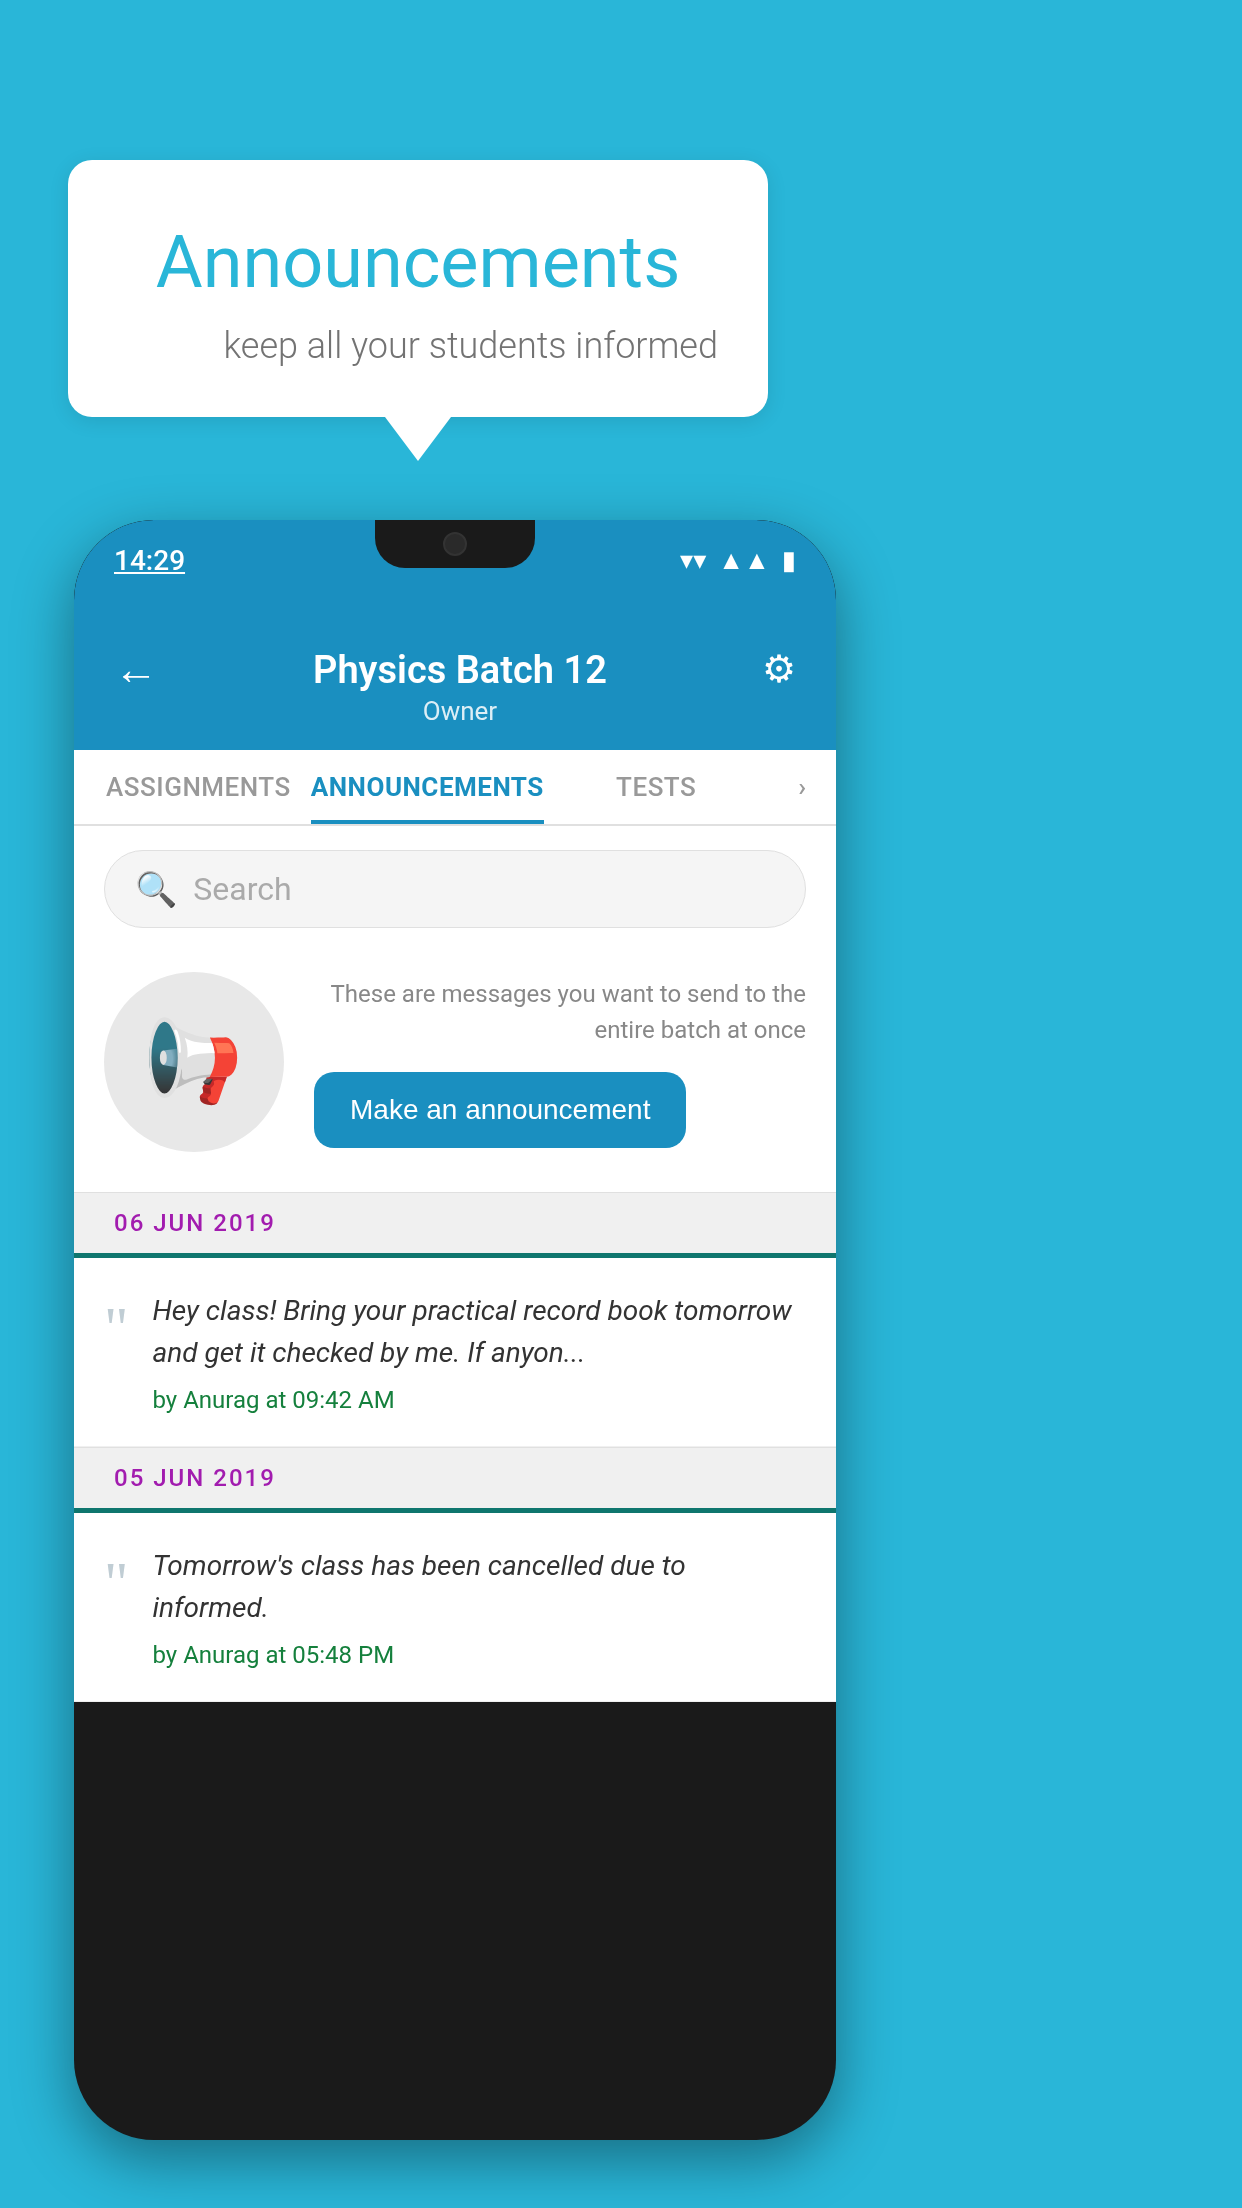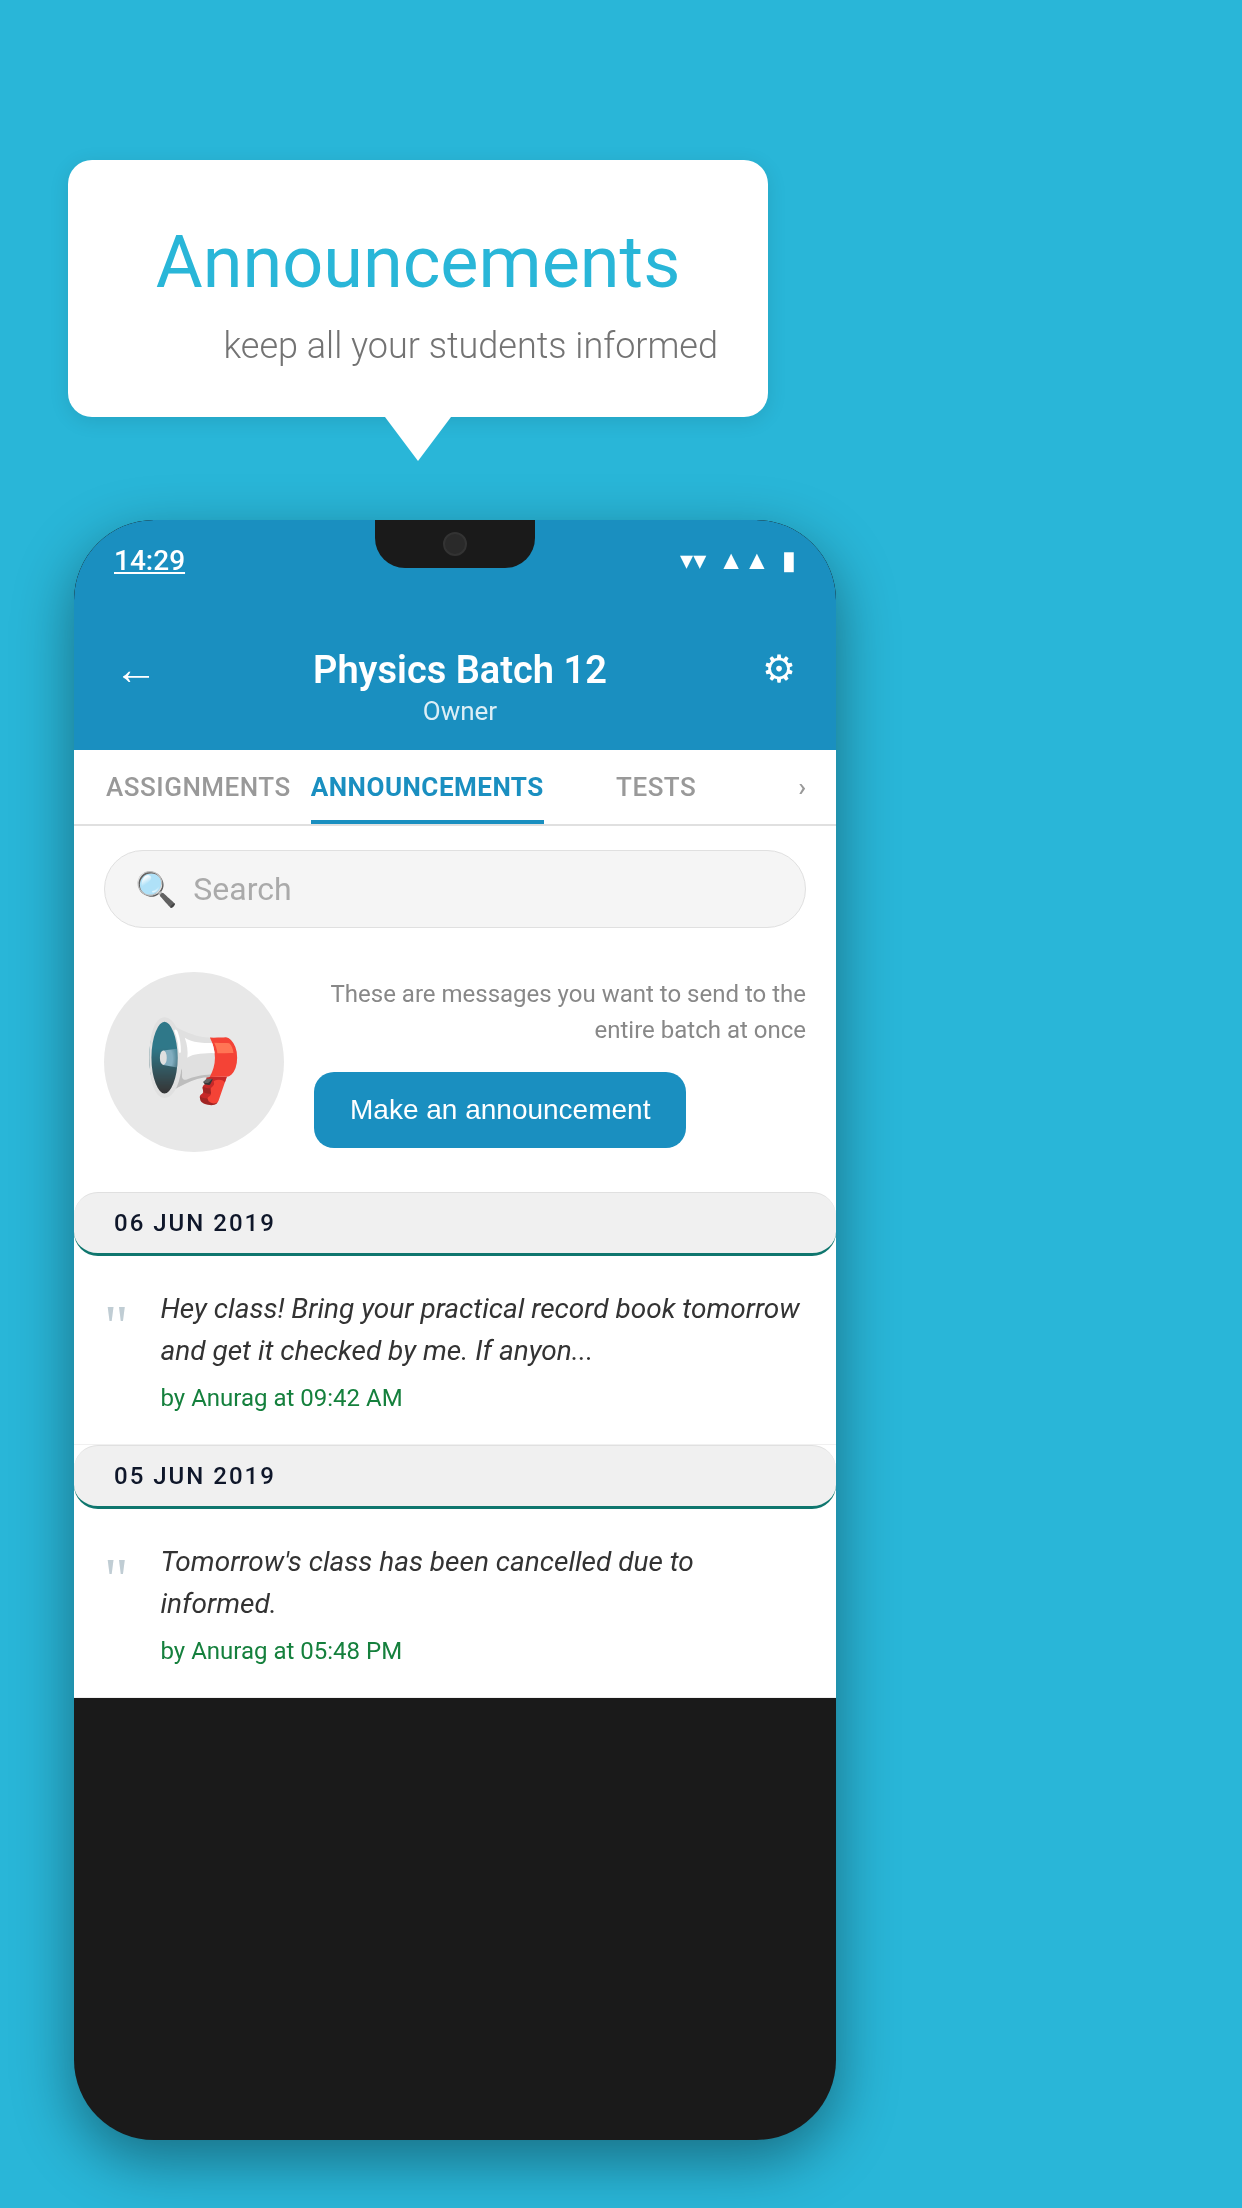--- a/index.html
+++ b/index.html
@@ -276,27 +276,26 @@
       padding: 22px 36px;
       font-size: 28px;
       font-weight: 500;
       cursor: pointer;
     }
 
     
     .date-separator {
       background: #f0f0f0;
       padding: 16px 40px;
-      color: #0f172a;
+      color: #a21caf;
       font-size: 24px;
       letter-spacing: 2px;
       font-weight: 500;
       border-top: 1px solid #e0e0e0;
-      border-bottom: 3px solid #0f766e;
-      border-radius: 24px;
+      border-bottom: 5px solid #0f766e;
     }
 
     
     .announcement-item {
       display: flex;
       padding: 32px 30px;
       gap: 24px;
       background: white;
       border-bottom: 1px solid #f0f0f0;
     }
@@ -305,21 +304,20 @@
       color: #c0cdd4;
       font-size: 60px;
       line-height: 1;
       font-family: Georgia, serif;
       flex-shrink: 0;
       margin-top: 8px;
     }
 
     .announcement-content {
       flex: 1;
-      margin-left: 8px;
     }
 
     .announcement-text {
       color: #333;
       font-size: 28px;
       font-style: italic;
       line-height: 1.5;
       margin-bottom: 12px;
     }
 

